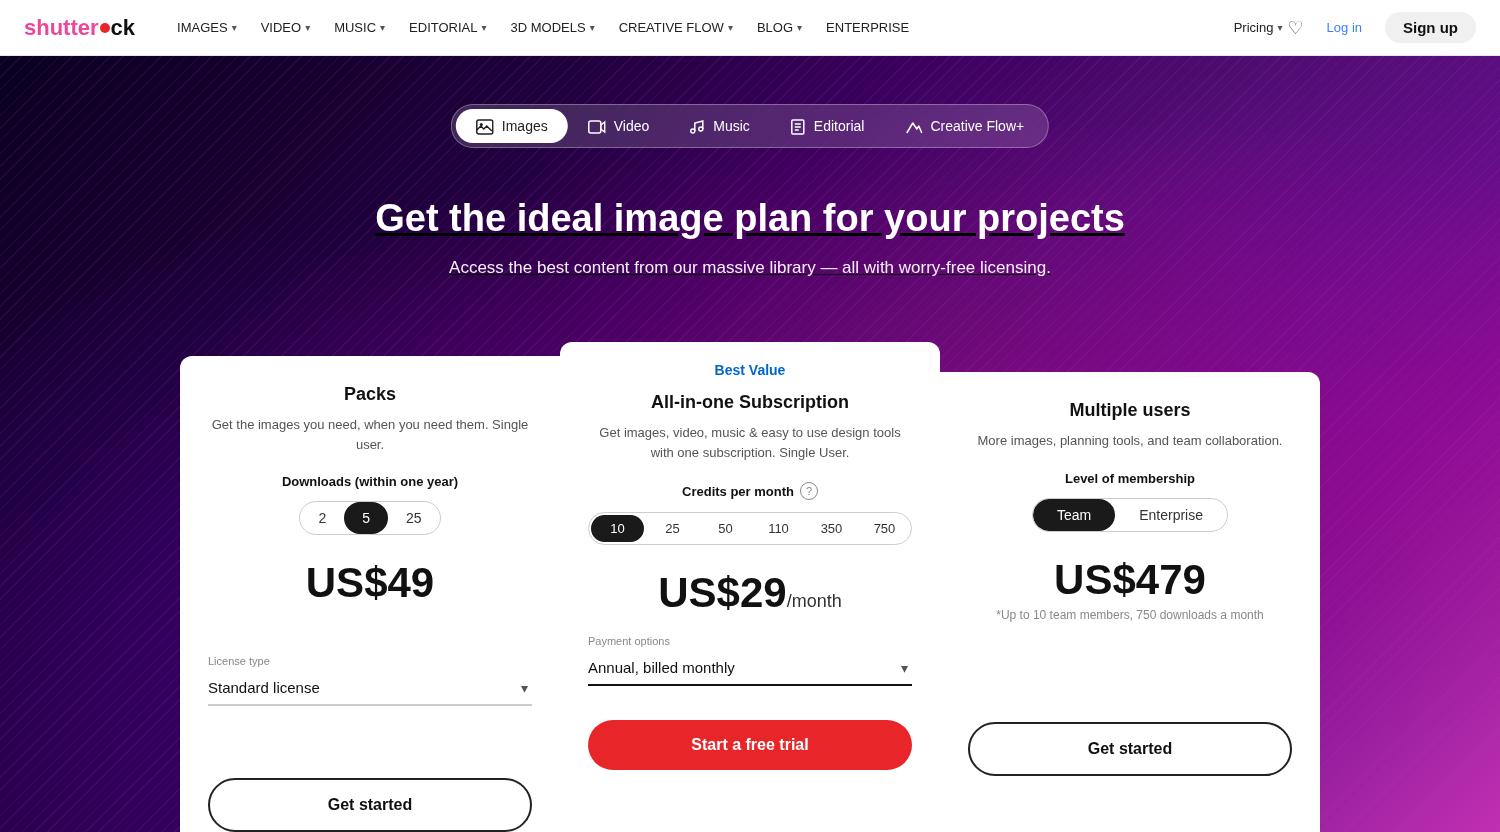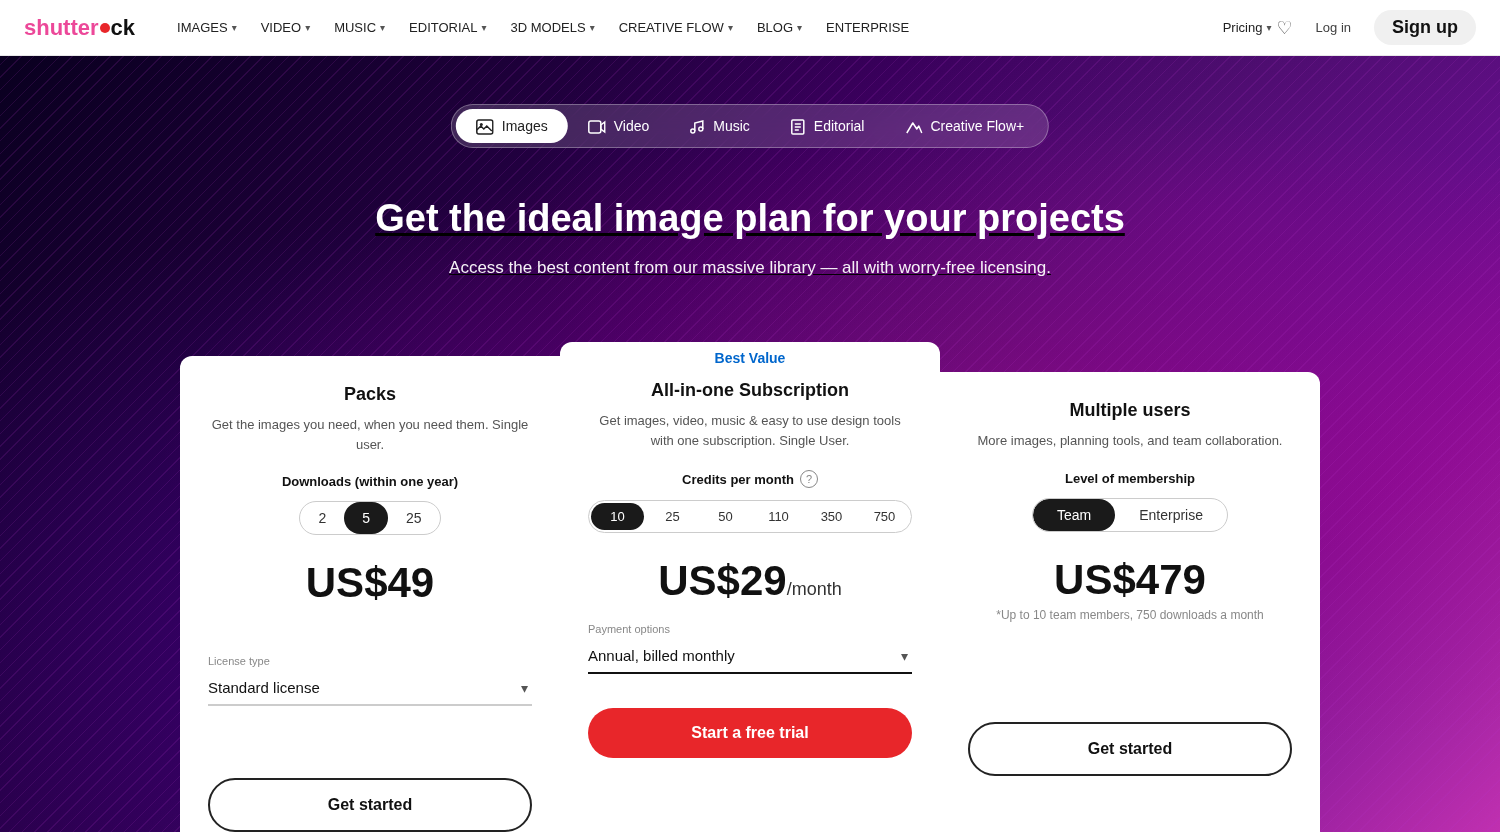--- a/index.html
+++ b/index.html
@@ -22,24 +22,24 @@
       padding: 6px 10px; font-size: 13px; font-weight: 500; color: #222;
       cursor: pointer; white-space: nowrap; border-radius: 4px;
     }
     .nav-arrow { font-size: 10px; color: #555; }
 
     .header-right { display: flex; align-items: center; gap: 5px; margin-left: auto; }
     .pricing-link { display: flex; align-items: center; gap: 4px; font-size: 13px; font-weight: 500; color: #222; cursor: pointer; }
     .heart-icon { font-size: 18px; color: #555; cursor: pointer; }
     .btn-login {
       padding: 7px 18px; font-size: 13px; font-weight: 500;
-      background: transparent; border: none; cursor: pointer; color: #404040;
+      background: transparent; border: none; cursor: pointer; color: #3b82f6;
     }
     .btn-signup {
-      padding: 7px 18px; font-size: 18px; font-weight: 600;
+      padding: 7px 18px; font-size: 15px; font-weight: 600;
       background: #f0f0f0; border: none; border-radius: 20px; cursor: pointer; color: #111;
     }
 
     
     .hero {
       position: relative; width: 100%; height: 776px;
       background: linear-gradient(135deg, #0a0020 0%, #1a0035 20%, #2d0050 40%, #3d1060 55%, #5a1080 70%, #7a1090 80%, #9a20a0 90%, #c030b0 100%);
       overflow: hidden;
     }
     .hero::before {
@@ -107,21 +107,21 @@
     }
 
     .card {
       background: #fff; border-radius: 12px 12px 0 0;
       padding: 28px 28px 0;
       flex: 1;
       min-height: 460px;
     }
     .card-middle {
       min-height: 490px;
-      padding-top: 8px;
+      padding-top: 20px;
       position: relative; z-index: 2;
     }
     .card-left { border-radius: 12px 0 0 0; }
     .card-right { border-radius: 0 12px 0 0; }
 
     .best-value {
       text-align: center; font-size: 14px; font-weight: 600; color: #0066cc;
       margin-bottom: 14px;
     }
 

